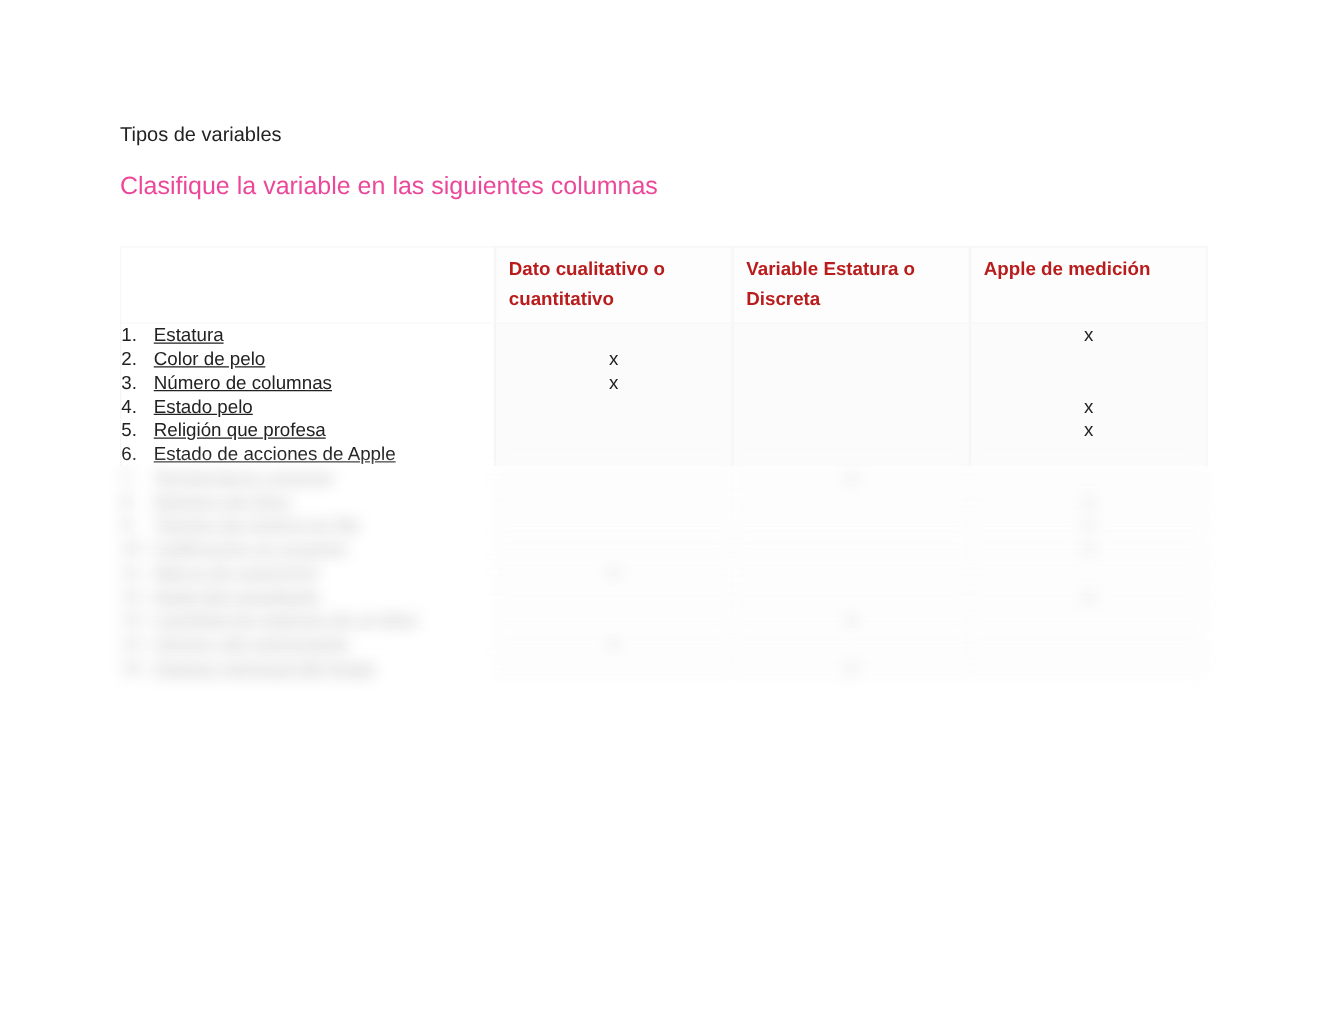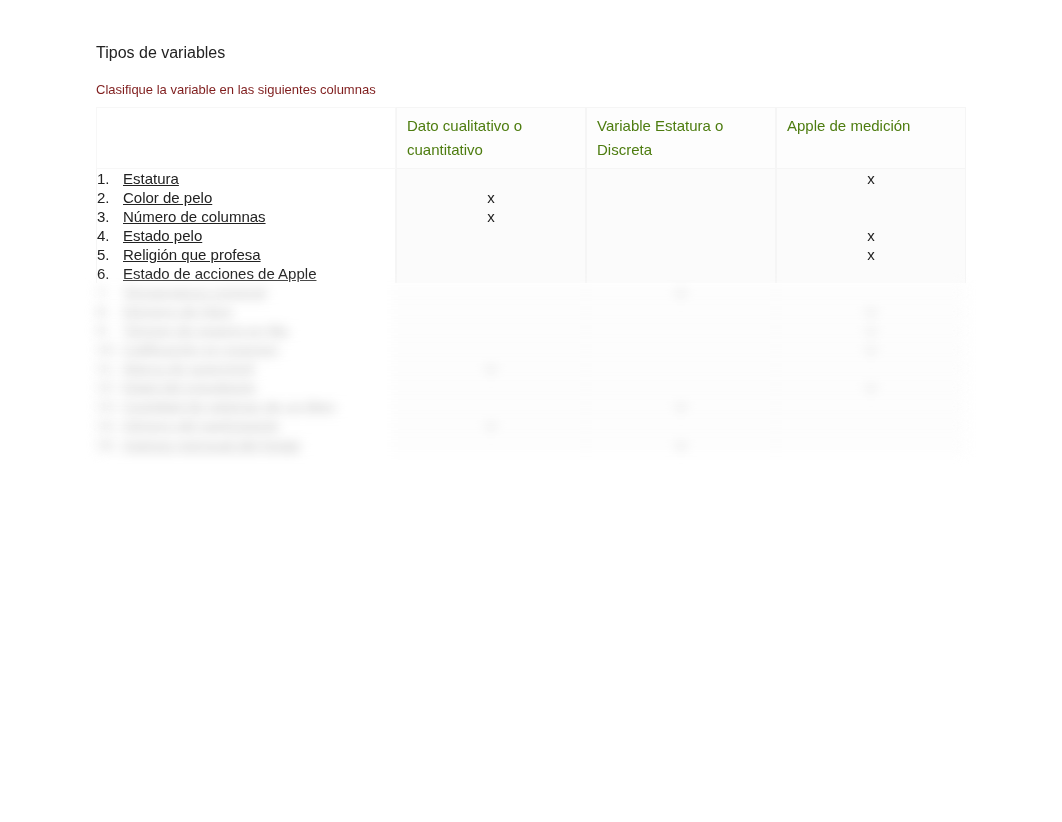--- a/index.html
+++ b/index.html
@@ -8,49 +8,49 @@
       padding: 0;
     }
     body {
       font-family: Arial, Helvetica, sans-serif;
       background: #ffffff;
       width: 1062px;
       height: 822px;
       position: relative;
     }
     .container {
-      padding: 44px 96px 0 96px;
+      padding: 100px 96px 0 96px;
     }
     .title {
       font-size: 16px;
       color: #222;
       margin-bottom: 20px;
     }
     .subtitle {
-      font-size: 13px;
-      color: #7f1d1d;
-      margin-bottom: 10px;
+      font-size: 20px;
+      color: #ec4899;
+      margin-bottom: 36px;
     }
     .table-wrapper {
       position: relative;
     }
     table {
       border-collapse: separate;
       border-spacing: 0;
       width: 870px;
     }
     th, td {
       text-align: left;
       vertical-align: top;
       padding: 0;
     }
     thead th {
-      font-weight: normal;
+      font-weight: bold;
       font-size: 15px;
-      color: #4d7c0f;
+      color: #b91c1c;
       background: #fdfdfd;
       border: 1px solid #f5f5f5;
       padding: 6px 10px;
       line-height: 1.6;
     }
     thead th.first-col {
       background: #ffffff;
       border-color: #f7f7f7;
       width: 300px;
     }

